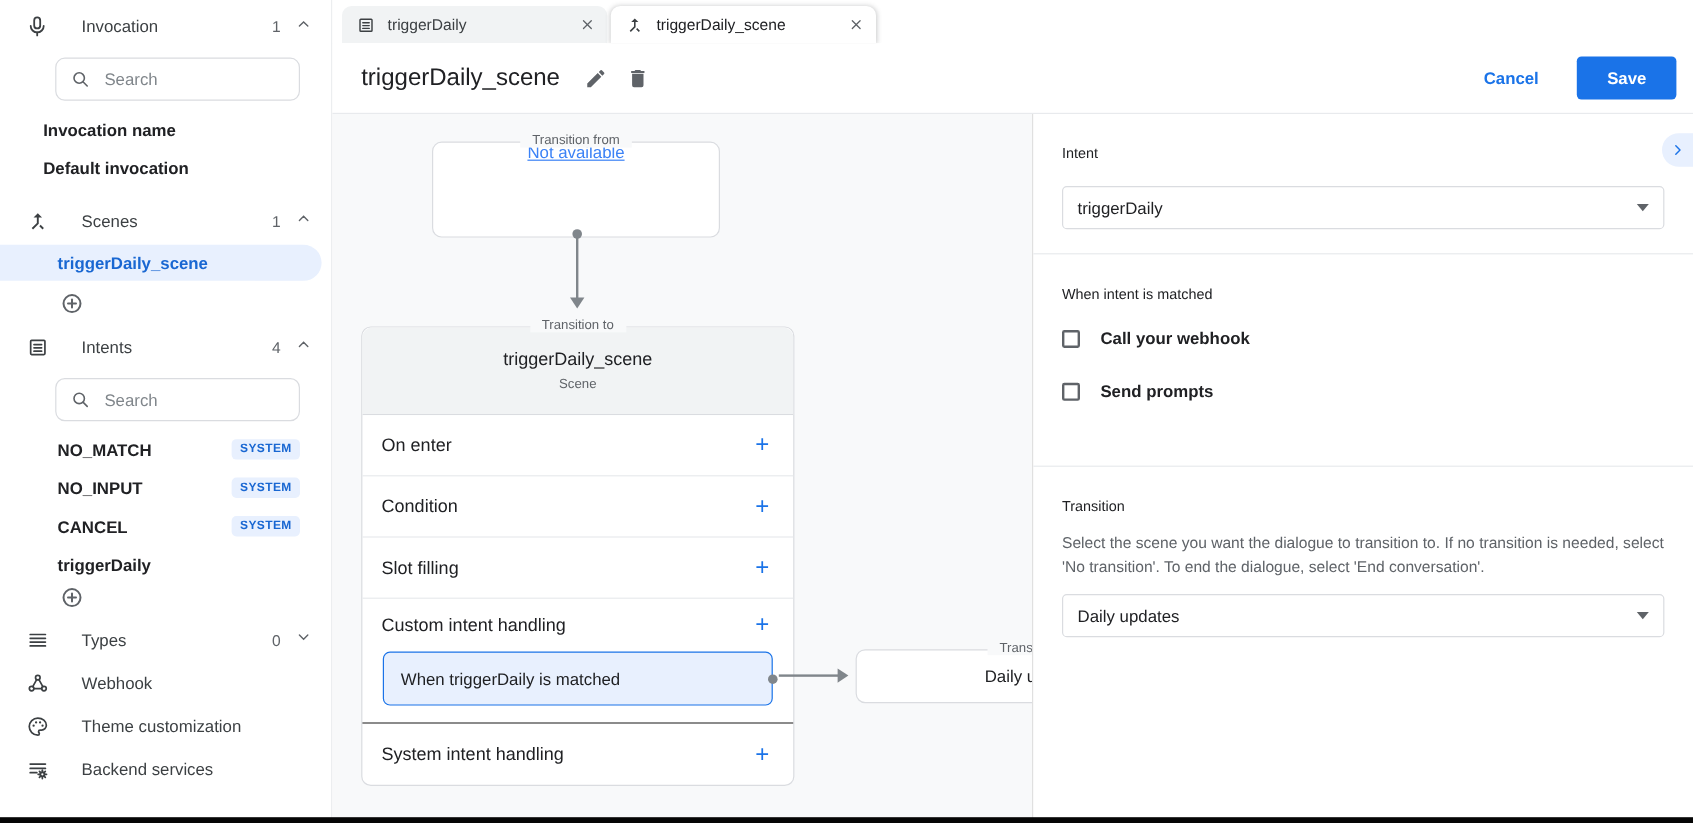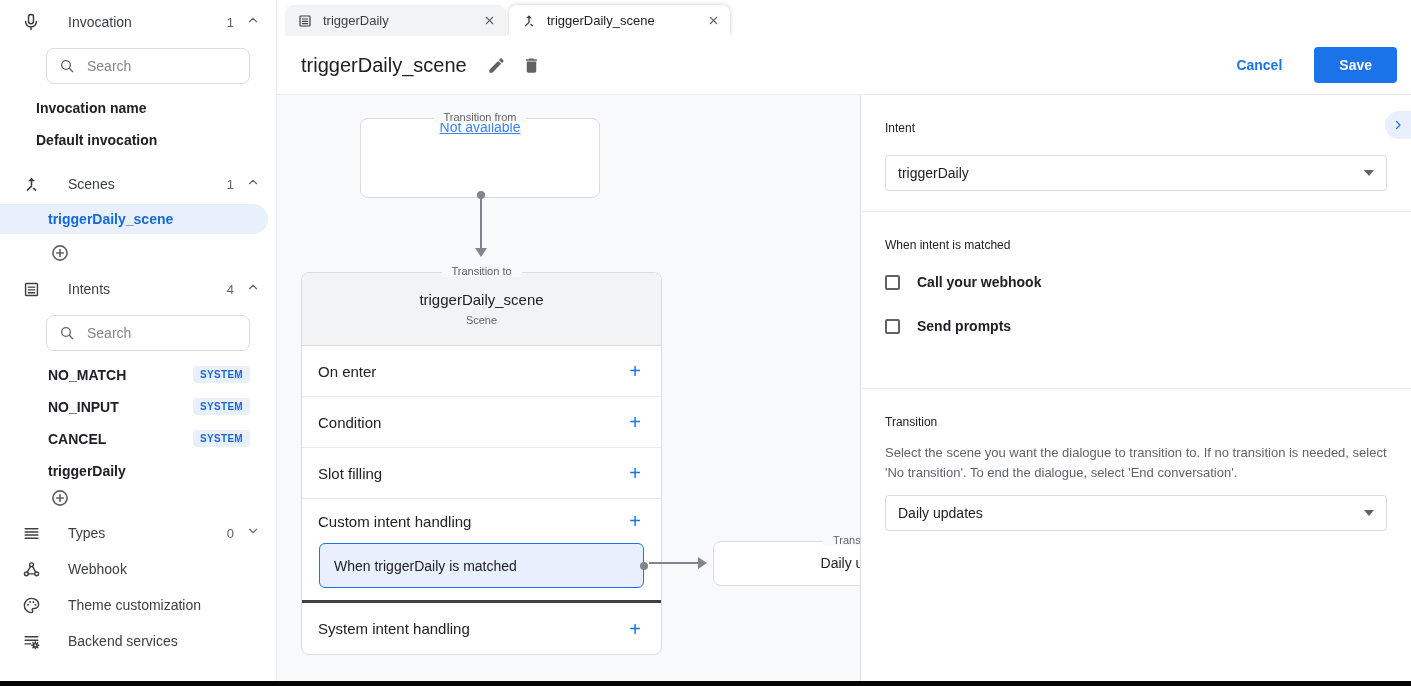--- a/index.html
+++ b/index.html
@@ -61,21 +61,21 @@
   .arrow-down { position:absolute; width:0; height:0; border-left:6px solid transparent; border-right:6px solid transparent; border-top:9px solid #80868b; }
   .arrow-right { position:absolute; width:0; height:0; border-top:6px solid transparent; border-bottom:6px solid transparent; border-left:9px solid #80868b; }
 
   .scene-card { left:24px; top:177px; width:361px; height:383px; }
   .card-header { background:#f1f3f4; border-bottom:1px solid #dadce0; border-radius:8px 8px 0 0; height:73px; text-align:center; padding-top:18px; }
   .card-title { font-size:15px; color:#202124; }
   .card-sub { font-size:11px; color:#5f6368; margin-top:6px; }
   .card-row { height:51px; padding:0 20px 0 16px; display:flex; align-items:center; justify-content:space-between; border-bottom:1px solid #e8eaed; font-size:15px; color:#202124; }
   .card-row:last-child { border-bottom:none; }
   .plus-icon { color:#1a73e8; font-size:20px; line-height:1; }
-  .card-row-custom { height:104px; padding:0; display:block; border-bottom:3px solid #404040; }
+  .card-row-custom { height:104px; padding:0; display:block; border-bottom:1px solid #404040; }
   .custom-top { height:44px; padding:0 20px 0 16px; display:flex; align-items:center; justify-content:space-between; font-size:15px; color:#202124; }
   .intent-chip { margin:0 17px; height:45px; border:1.5px solid #1a73e8; background:#e8f0fe; border-radius:6px; display:flex; align-items:center; padding-left:14px; font-size:14px; color:#202124; position:relative; }
   .chip-dot { position:absolute; right:-5px; top:50%; margin-top:-4px; width:8px; height:8px; border-radius:50%; background:#80868b; }
   .target-card { left:436px; top:446px; width:300px; height:45px; }
   .target-content { text-align:center; margin-top:13px; font-size:14px; color:#202124; white-space:nowrap; }
 
   
   .panel { flex:1; background:#fff; border-left:1px solid #e0e0e0; position:relative; padding:0 24px; overflow:hidden; }
   .collapse-btn { position:absolute; top:16px; right:0; width:26px; height:28px; background:#e8f0fe; border-radius:14px 0 0 14px; display:flex; align-items:center; justify-content:center; cursor:pointer; border:none; padding:0; }
   .panel-heading { font-size:12px; font-weight:400; color:#202124; margin:26px 0 0; }

